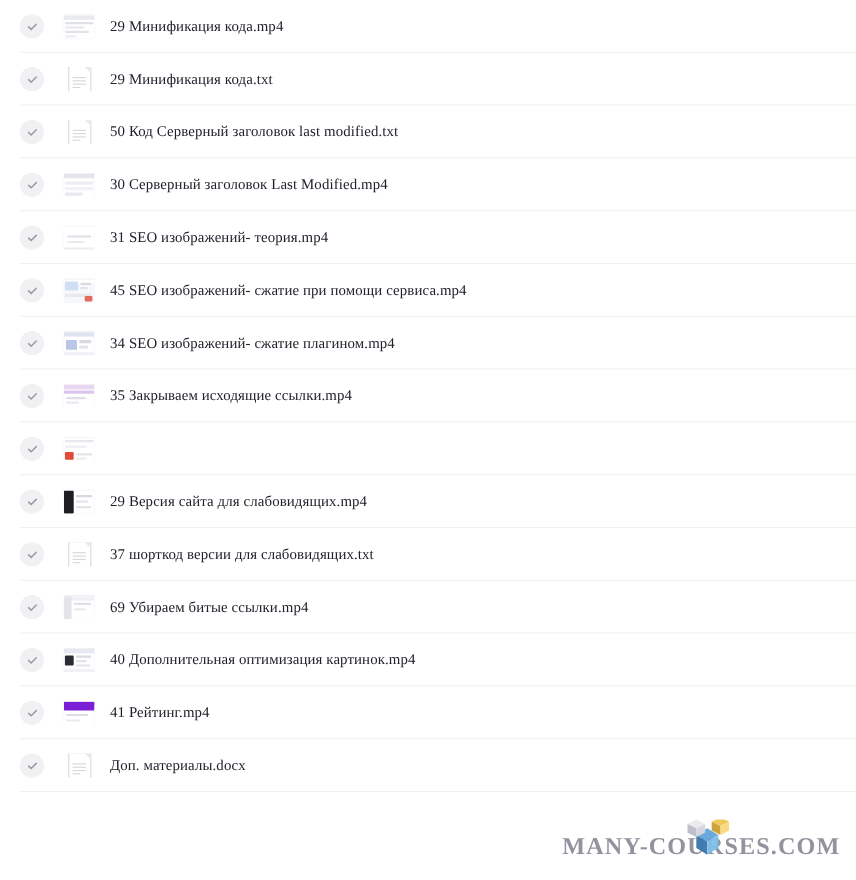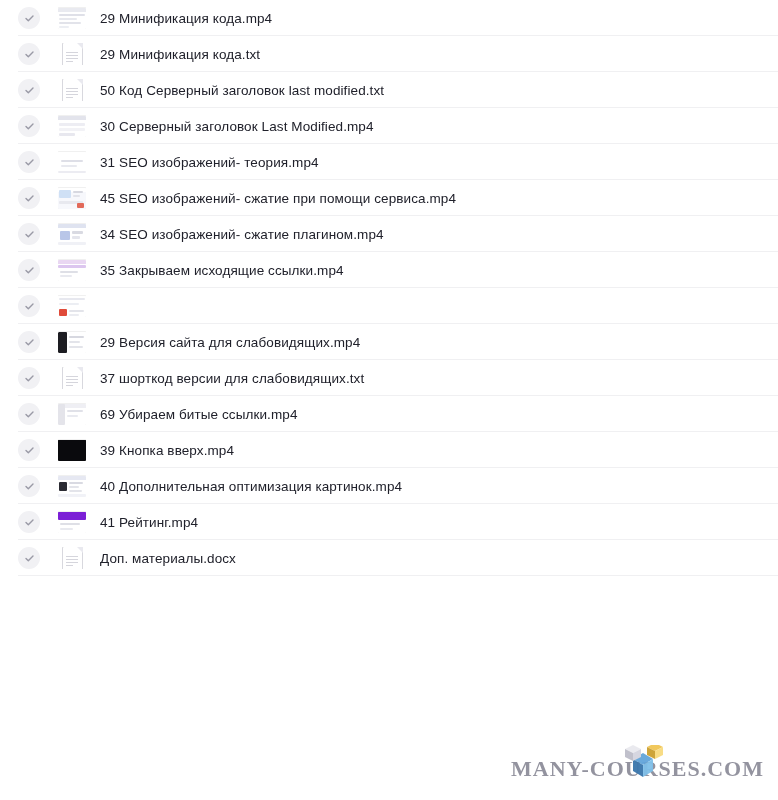--- a/index.html
+++ b/index.html
@@ -17,24 +17,25 @@
   }
   .file-list {
     position: absolute;
     top: 0;
     left: 0;
     width: 778px;
   }
   .file-row {
     display: flex;
     align-items: center;
-    height: 36px;
+    height: 48px;
     padding: 0 0 0 18px;
     box-sizing: border-box;
     position: relative;
+    font-family: Liberation Serif, serif;
   }
   .file-row .sep {
     position: absolute;
     left: 18px;
     right: 0;
     bottom: 0;
     height: 1px;
     background: #f0f0f2;
   }
   .check {
@@ -330,34 +331,20 @@
       </div>
       <div class="thumb">
         <div class="box" style="background: rgb(255, 255, 255);">
           <div class="tb-bar-top" style="background: rgb(239, 239, 244);"></div>
           <div class="tb-blk" style="left: 0px; top: 0px; width: 7px; height: 21px; background: rgb(228, 228, 234);"></div>
           <div class="tb-blk" style="left: 9px; top: 6px; width: 16px; height: 2px; background: rgb(224, 225, 232);"></div>
           <div class="tb-blk" style="left: 9px; top: 11px; width: 11px; height: 2px; background: rgb(233, 234, 240);"></div>
         </div>
       </div>
       <div class="label">69 Убираем битые ссылки.mp4</div>
-      <div class="sep"></div>
-    </div>
-    <div class="file-row">
-      <div class="check">
-        <svg width="11" height="11" viewBox="0 0 11 11">
-          <path d="M2 5.4 L4.3 7.7 L9 3" fill="none" stroke="#9a9aa6" stroke-width="1.4" stroke-linecap="round" stroke-linejoin="round"></path>
-        </svg>
-      </div>
-      <div class="thumb">
-        <div class="box" style="background: rgb(10, 10, 13);">
-          <div class="tb-bar-top" style="background: rgb(10, 10, 13);"></div>
-        </div>
-      </div>
-      <div class="label">39 Кнопка вверх.mp4</div>
       <div class="sep"></div>
     </div>
     <div class="file-row">
       <div class="check">
         <svg width="11" height="11" viewBox="0 0 11 11">
           <path d="M2 5.4 L4.3 7.7 L9 3" fill="none" stroke="#9a9aa6" stroke-width="1.4" stroke-linecap="round" stroke-linejoin="round"></path>
         </svg>
       </div>
       <div class="thumb">
         <div class="box" style="background: rgb(255, 255, 255);">

